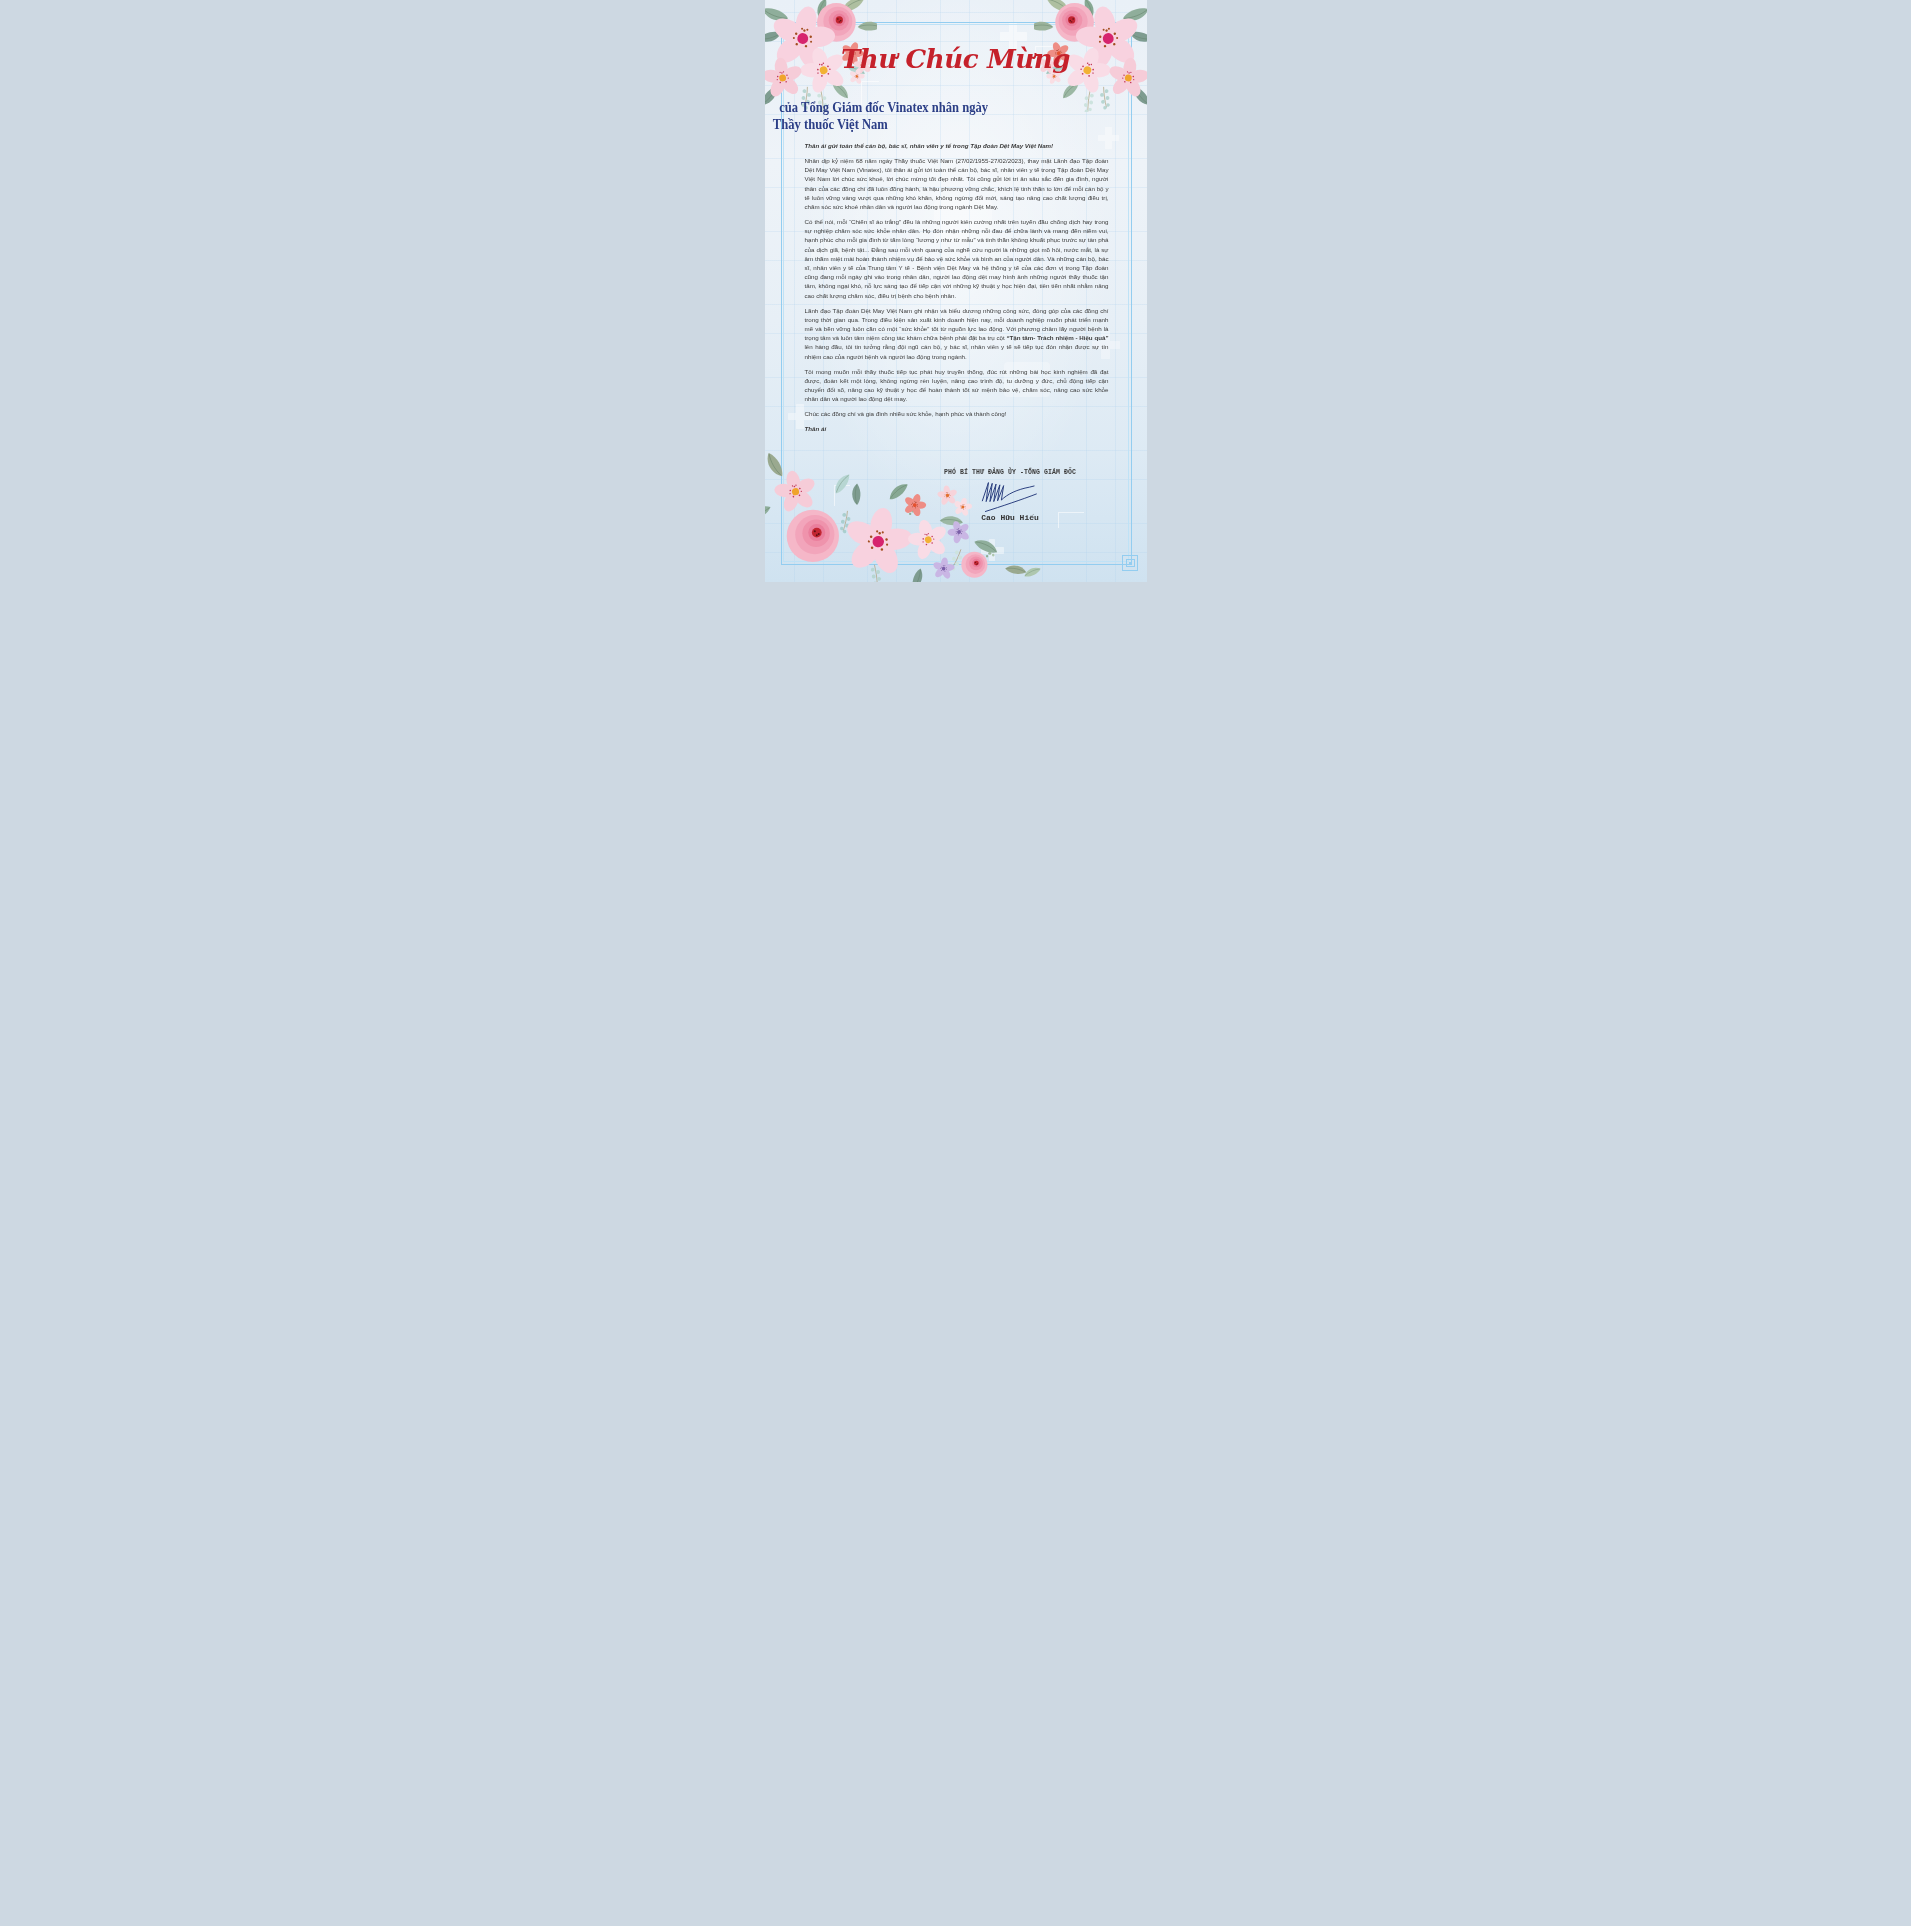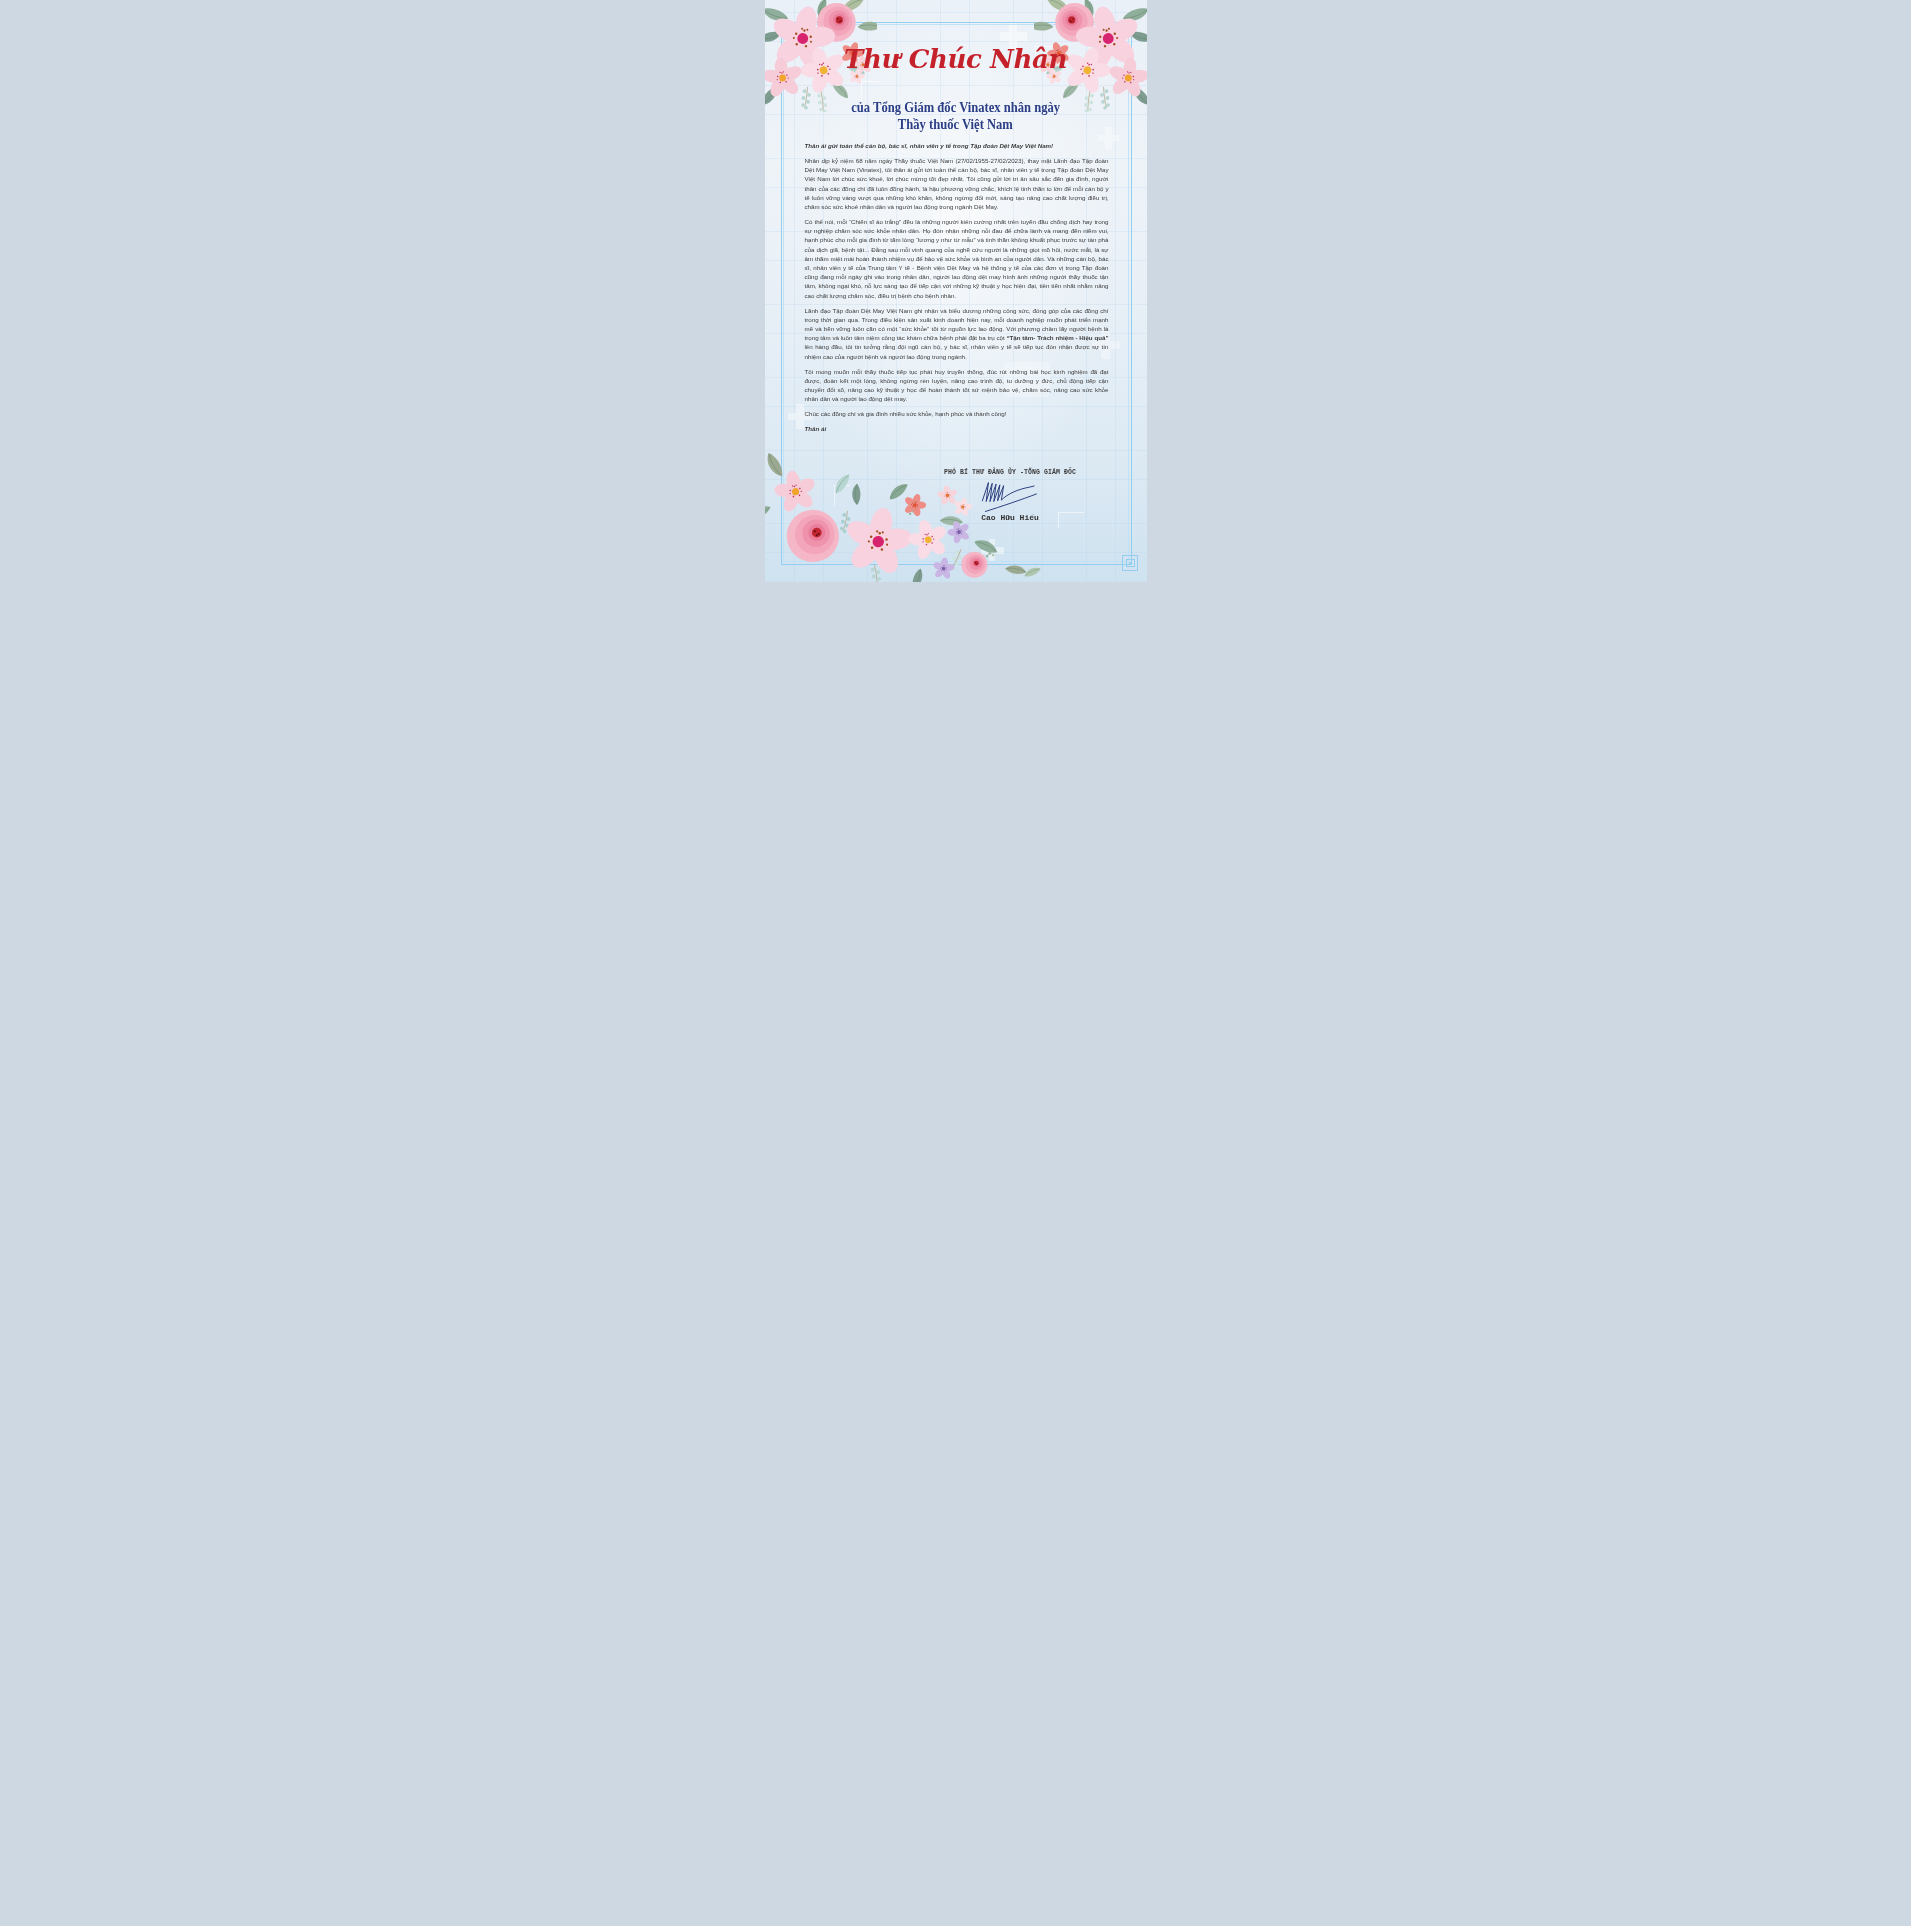--- a/index.html
+++ b/index.html
@@ -49,21 +49,20 @@
     position:absolute;left:0;top:43px;width:100%;
     text-align:center;
     font-family:"DejaVu Serif","Liberation Serif",serif;
     font-style:italic;font-weight:700;
     font-size:26px;line-height:1.3;
     color:#c5212b;
     letter-spacing:-0.4px;
   }
   .subtitle{
     position:absolute;left:0;top:99px;width:100%;
-    text-align:center;
     font-family:"Liberation Serif","DejaVu Serif",serif;
     font-weight:700;color:#2b3e86;
     font-size:14.3px;line-height:16.6px;
   }
   .subtitle .sq{display:inline-block;transform:scaleX(.88);transform-origin:center;white-space:nowrap;}
   .body-text{
     position:absolute;left:40px;top:141px;width:304px;
     font-size:6.2px;line-height:9.2px;color:#3c3c3c;
     text-align:justify;
   }
@@ -214,21 +213,21 @@
     <use href="#g-flw" transform="translate(310,230) scale(1.85) rotate(10)" style="--p:#f8d2df;--c:#d6246e;--s:#a24d1e"></use>
     <use href="#g-flw" transform="translate(440,225) scale(1.1) rotate(-15)" style="--p:#f9dce6;--c:#f2b234;--s:#c23a5a"></use>
     <use href="#g-flw" transform="translate(405,135) scale(0.62) rotate(18)" style="--p:#ee8d85;--c:#e4512f;--s:#8f2a12"></use>
     <use href="#g-flw" transform="translate(490,110) scale(0.55) rotate(-8)" style="--p:#f7d3da;--c:#e2702e;--s:#b84a20"></use>
     <use href="#g-flw" transform="translate(530,140) scale(0.5) rotate(12)" style="--p:#f9dee4;--c:#e2702e;--s:#b84a20"></use>
     <use href="#g-flw" transform="translate(520,205) scale(0.62) rotate(-20)" style="--p:#c9b6e4;--c:#7a5ea8;--s:#52397e"></use>
     <use href="#g-rose" transform="translate(560,290) scale(0.85)"></use>
     <use href="#g-flw" transform="translate(480,300) scale(0.6) rotate(8)" style="--p:#c9b6e4;--c:#7a5ea8;--s:#52397e"></use>
   </svg>
 
-  <div class="title">Thư Chúc Nhân</div>
+  <div class="title">Thư Chúc Mừng</div>
 
   <div class="subtitle">
     <span class="sq">của Tổng Giám đốc Vinatex nhân ngày</span><br>
     <span class="sq">Thầy thuốc Việt Nam</span>
   </div>
 
   <div class="body-text">
     <p class="greeting">Thân ái gửi toàn thể cán bộ, bác sĩ, nhân viên y tế trong Tập đoàn Dệt May Việt Nam!</p>
     <p>Nhân dịp kỷ niệm 68 năm ngày Thầy thuốc Việt Nam (27/02/1955-27/02/2023), thay mặt Lãnh đạo Tập đoàn Dệt May Việt Nam (Vinatex), tôi thân ái gửi tới toàn thể cán bộ, bác sĩ, nhân viên y tế trong Tập đoàn Dệt May Việt Nam lời chúc sức khoẻ, lời chúc mừng tốt đẹp nhất. Tôi cũng gửi lời tri ân sâu sắc đến gia đình, người thân của các đồng chí đã luôn đồng hành, là hậu phương vững chắc, khích lệ tinh thần to lớn để mỗi cán bộ y tế luôn vững vàng vượt qua những khó khăn, không ngừng đổi mới, sáng tạo nâng cao chất lượng điều trị, chăm sóc sức khoẻ nhân dân và người lao động trong ngành Dệt May.</p>
     <p>Có thể nói, mỗi “Chiến sĩ áo trắng” đều là những người kiên cường nhất trên tuyến đầu chống dịch hay trong sự nghiệp chăm sóc sức khỏe nhân dân. Họ đón nhận những nỗi đau để chữa lành và mang đến niềm vui, hạnh phúc cho mỗi gia đình từ tấm lòng “lương y như từ mẫu” và tinh thần không khuất phục trước sự tàn phá của dịch giã, bệnh tật... Đằng sau mỗi vinh quang của nghề cứu người là những giọt mồ hôi, nước mắt, là sự âm thầm miệt mài hoàn thành nhiệm vụ để bảo vệ sức khỏe và bình an của người dân. Và những cán bộ, bác sĩ, nhân viên y tế của Trung tâm Y tế - Bệnh viện Dệt May và hệ thống y tế của các đơn vị trong Tập đoàn cũng đang mỗi ngày ghi vào trong nhân dân, người lao động dệt may hình ảnh những người thầy thuốc tận tâm, không ngại khó, nỗ lực sáng tạo để tiếp cận với những kỹ thuật y học hiện đại, tiên tiến nhất nhằm nâng cao chất lượng chăm sóc, điều trị bệnh cho bệnh nhân.</p>

